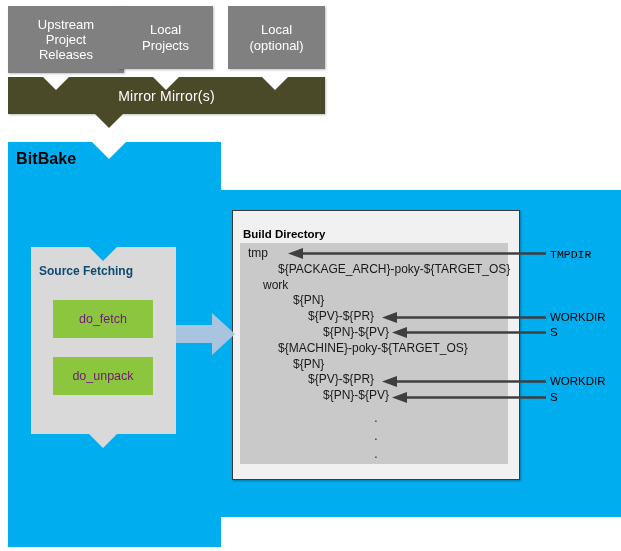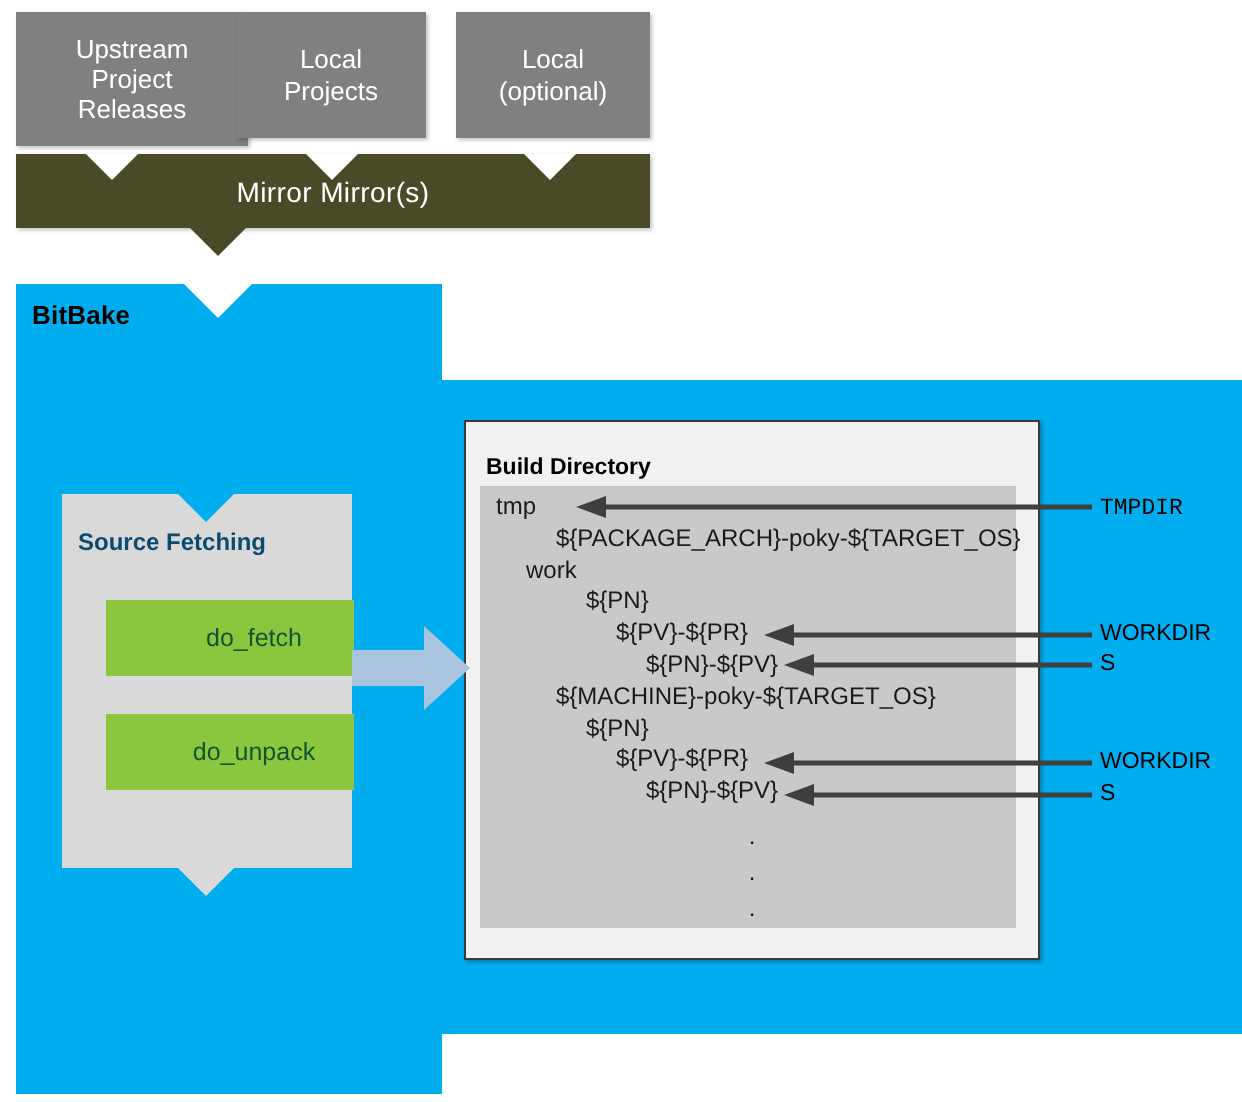--- a/index.html
+++ b/index.html
@@ -38,43 +38,42 @@
     border-left:14px solid transparent;
     border-right:14px solid transparent;
     border-top:14px solid #4a4a28;
     z-index:7;
   }
 
   
   .bb-top{background:#00aeef;}
   .bb-bottom{background:#00aeef;}
   .bb-label{
-    color:#000000;font-size:13px;font-weight:bold;
+    color:#000000;font-size:16px;font-weight:bold;
     letter-spacing:.1px;
     text-align:right;
   }
   
   .notch-blue-cut{
     position:absolute;width:0;height:0;
     border-left:17px solid transparent;
     border-right:17px solid transparent;
     border-top:17px solid #ffffff;
     z-index:8;
   }
 
   
   .fetch-panel{background:#d9d9d9;}
   .fetch-title{
     color:#0c4a6e;font-size:12px;font-weight:bold;
   }
   .task-box{
-    background:#8cc63f;color:#14532d;
+    background:#8cc63f;color:#701a75;
     display:flex;align-items:center;justify-content:center;
     font-size:12.5px;
-    padding-left:24px;
   }
   
   .notch-gray-in{
     position:absolute;width:0;height:0;
     border-left:14px solid transparent;
     border-right:14px solid transparent;
     border-top:14px solid #00aeef;
     z-index:9;
   }
   .notch-gray-out{

